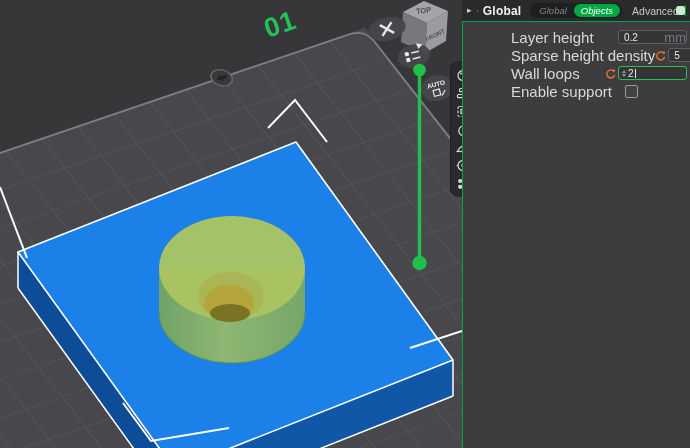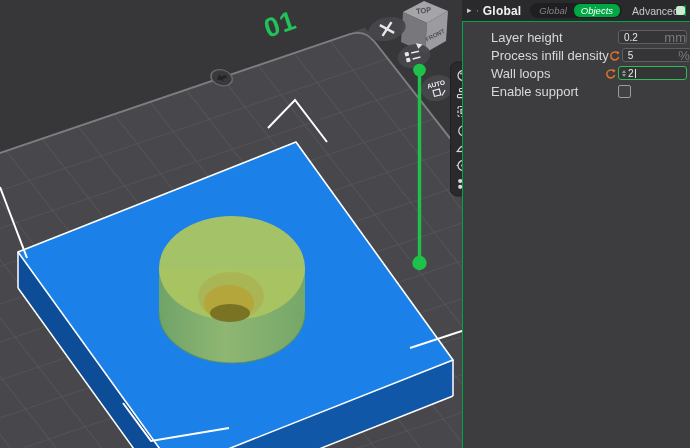--- a/index.html
+++ b/index.html
@@ -6,29 +6,29 @@
   body { font-family:"Liberation Sans", sans-serif; background:#222; }
   .app { position:relative; width:690px; height:448px; overflow:hidden; background:#39393c; }
 
   
   .panel { position:absolute; left:462px; top:0; width:228px; height:448px; background:#3d3d40; }
   .panel-header { position:relative; height:21px; background:#2a2a2c; display:flex; align-items:center; gap:5px; padding:0 4px 0 5px; }
   .collapse-arrow { color:#cfcfd2; font-size:9px; line-height:1; cursor:pointer; }
   .hdr-title { color:#f2f2f4; font-size:12px; font-weight:bold; letter-spacing:.2px; }
   .seg { display:flex; align-items:center; background:#1f1f21; border-radius:9px; padding:1px 2px; margin-left:4px;font-style:italic; }
   .seg-item { font-size:9.5px; color:#86868a; padding:1px 7px; border-radius:8px; cursor:pointer; }
-  .seg-item.active { background:#00a843; color:#fff;border-radius:6px; }
+  .seg-item.active { background:#00a843; color:#fff; }
   .hdr-spacer { flex:1; }
   .advanced-label { color:#c9c9cc; font-size:10.5px; }
   .toggle { position:relative; width:21px; height:11px; border-radius:6px; background:#00a843; cursor:pointer; box-shadow:inset 1px 1px 2px rgba(0,0,0,.25); }
   .toggle .knob { position:absolute; right:1px; top:1px; width:9px; height:9px; border-radius:2.5px; background:#cdeccf; }
 
   .panel-body { height:427px; border-top:1px solid #00a843; border-left:1px solid #00a843; padding-top:8px; background:#3d3d40; }
   .set-row { display:flex; align-items:center; height:14px; margin:0 3px 4px 28px; }
-  .set-label { flex:1; color:#d8d8da; font-size:13px; white-space:nowrap; }
+  .set-label { flex:1; color:#d8d8da; font-size:15px; white-space:nowrap;margin-left:20px; }
   .reset-icon { width:11px; height:11px; margin-right:2px; flex:0 0 auto; }
   .reset-spacer { width:13px; flex:0 0 auto; }
   .field { position:relative; width:69px; height:14px; background:#353538; border:1px solid #5f5f63; border-radius:3px; display:flex; align-items:center; flex:0 0 auto; }
   .field input { width:100%; height:100%; background:transparent; border:0; outline:0; color:#e8e8ea; font-size:10px; padding:0 16px 0 5px; font-family:"Liberation Sans", sans-serif; }
   .field .unit { position:absolute; right:0; color:#7b7b7f; font-size:13px; pointer-events:none;text-align:center; }
   .field.focused { border-color:#2dbd57; }
   .spinner { display:flex; flex-direction:column; justify-content:center; gap:1px; padding:0 2px 0 3px; }
   .spinner i { display:block; width:0; height:0; border-left:2.5px solid transparent; border-right:2.5px solid transparent; }
   .spinner .up { border-bottom:3px solid #96969a; }
   .spinner .dn { border-top:3px solid #96969a; }
@@ -196,21 +196,21 @@
       <div class="set-row">
         <span class="set-label">Layer height</span>
         <span class="reset-spacer"></span>
         <div class="field">
           <input type="text" value="0.2" style="">
           <span class="unit">mm</span>
         </div>
       </div>
 
       <div class="set-row">
-        <span class="set-label">Process infill density</span>
+        <span class="set-label">Sparse height density</span>
         <svg class="reset-icon" viewBox="0 0 12 12">
           <path d="M9.8 4 a4.3 4.3 0 1 0 0.7 3.4" fill="none" stroke="#e0702a" stroke-width="1.6"></path>
           <polygon points="8.2,1.2 11.6,2.4 9.2,5.2" fill="#e0702a"></polygon>
         </svg>
         <div class="field">
           <input type="text" value="5" style="">
           <span class="unit">%</span>
         </div>
       </div>
 

